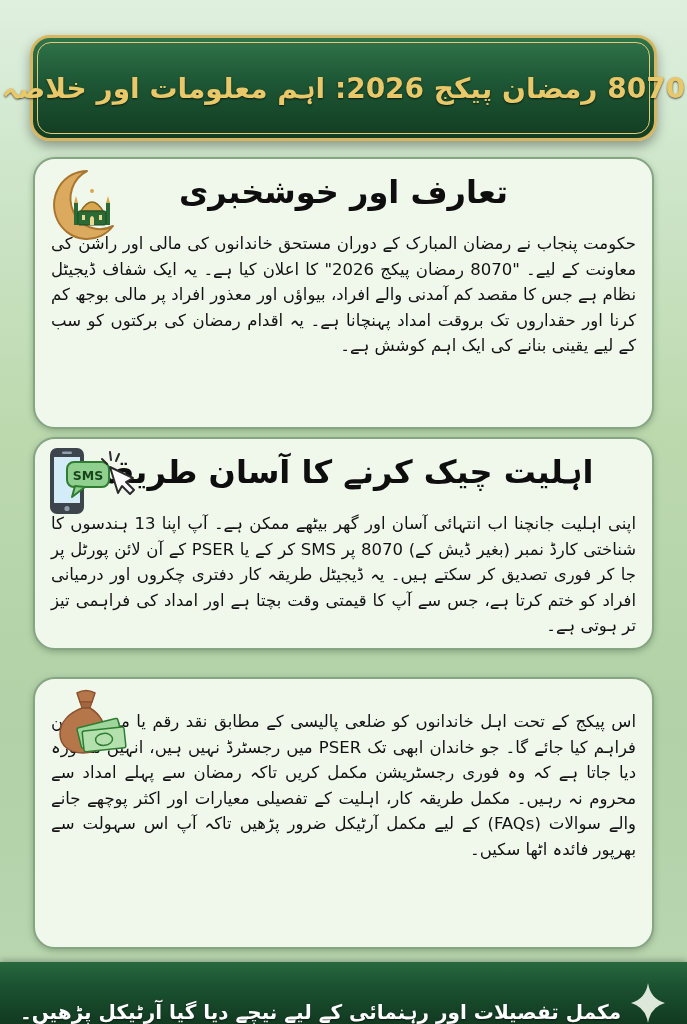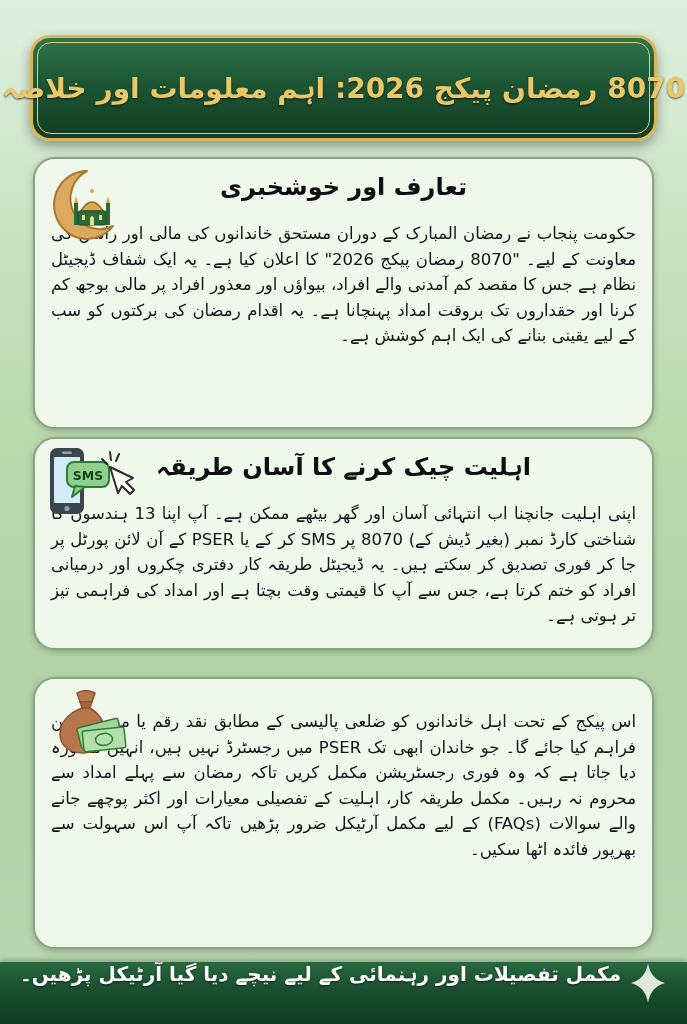--- a/index.html
+++ b/index.html
@@ -29,31 +29,31 @@
     position:absolute;left:33px;right:33px;
     background:#f0f8ec;border:2px solid #86a583;border-radius:22px;
     box-shadow:0 2px 6px rgba(50,80,50,.35);
     padding:10px 16px 8px;box-sizing:border-box;overflow:hidden;
   }
   .card1{top:157px;height:272px;}
   .card2{top:437px;height:213px;}
   .card3{top:677px;height:272px;}
   .card-icon{position:absolute;top:8px;left:12px;}
   .card-heading{
-    margin:4px 0 0;text-align:center;font-size:24px;font-weight:bold;color:#0e0e0e;
+    margin:4px 0 0;text-align:center;font-size:32px;font-weight:bold;color:#0e0e0e;
   }
   .card-body{
     margin:20px 0 0;font-size:16.5px;line-height:1.55;color:#121212;
     text-align:justify;
   }
   
   .footer{
     position:absolute;left:0;right:0;bottom:0;height:62px;
     background:linear-gradient(180deg,#28693f 0%,#1a5130 40%,#123a21 100%);
-    display:flex;align-items:flex-start;justify-content:center;gap:8px;
+    display:flex;align-items:flex-end;justify-content:center;gap:8px;
     box-shadow:0 -2px 6px rgba(0,0,0,.25);
   }
   .footer-text{
     color:#ffffff;font-weight:bold;font-size:20px;white-space:nowrap;
     text-shadow:0 1px 2px rgba(0,0,0,.55);
   }
   svg{display:block;}
 </style>
 </head>
 <body>

